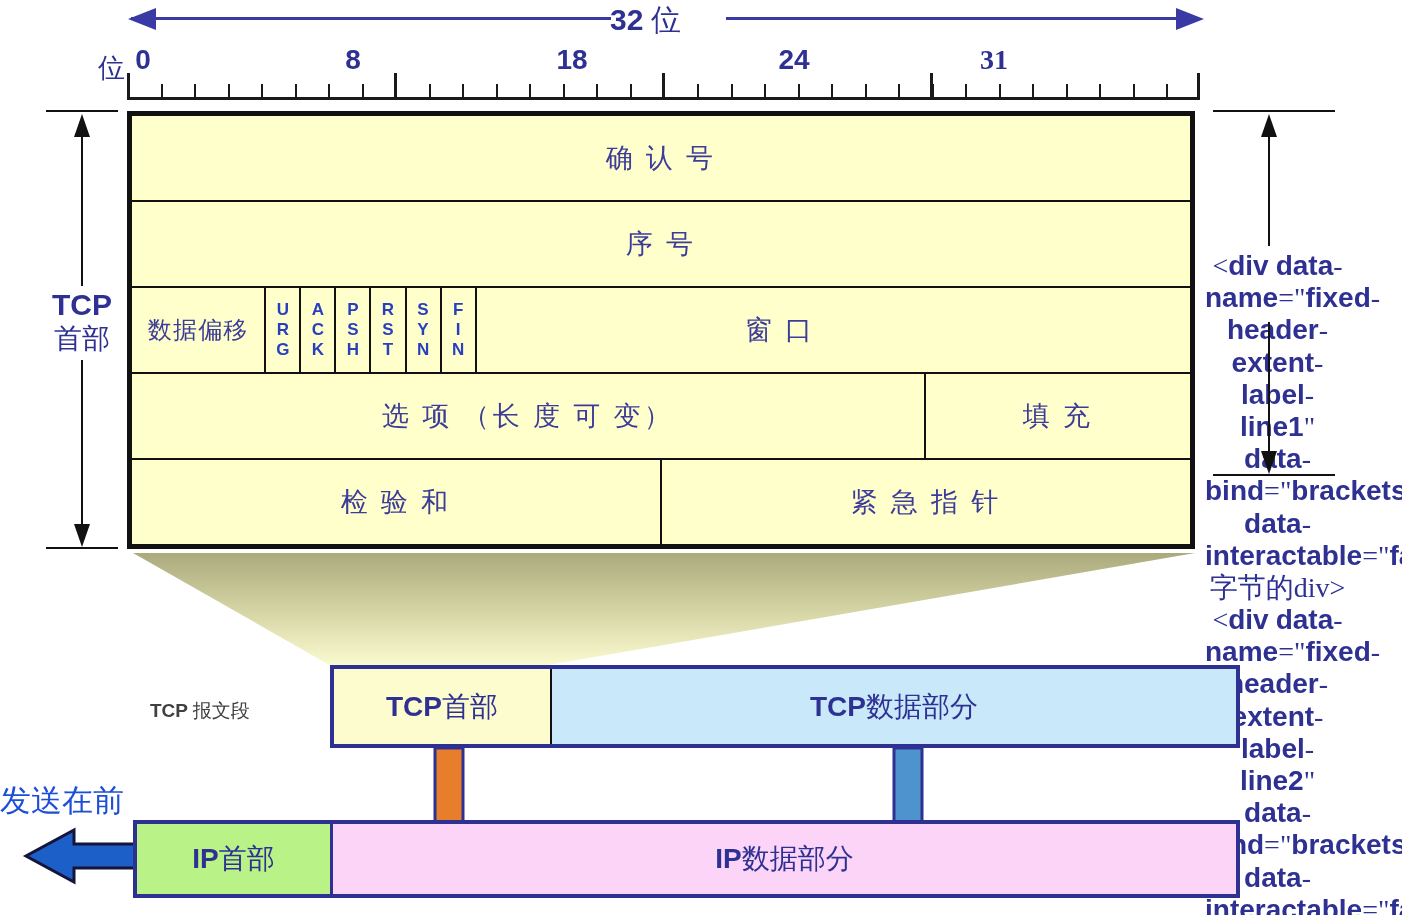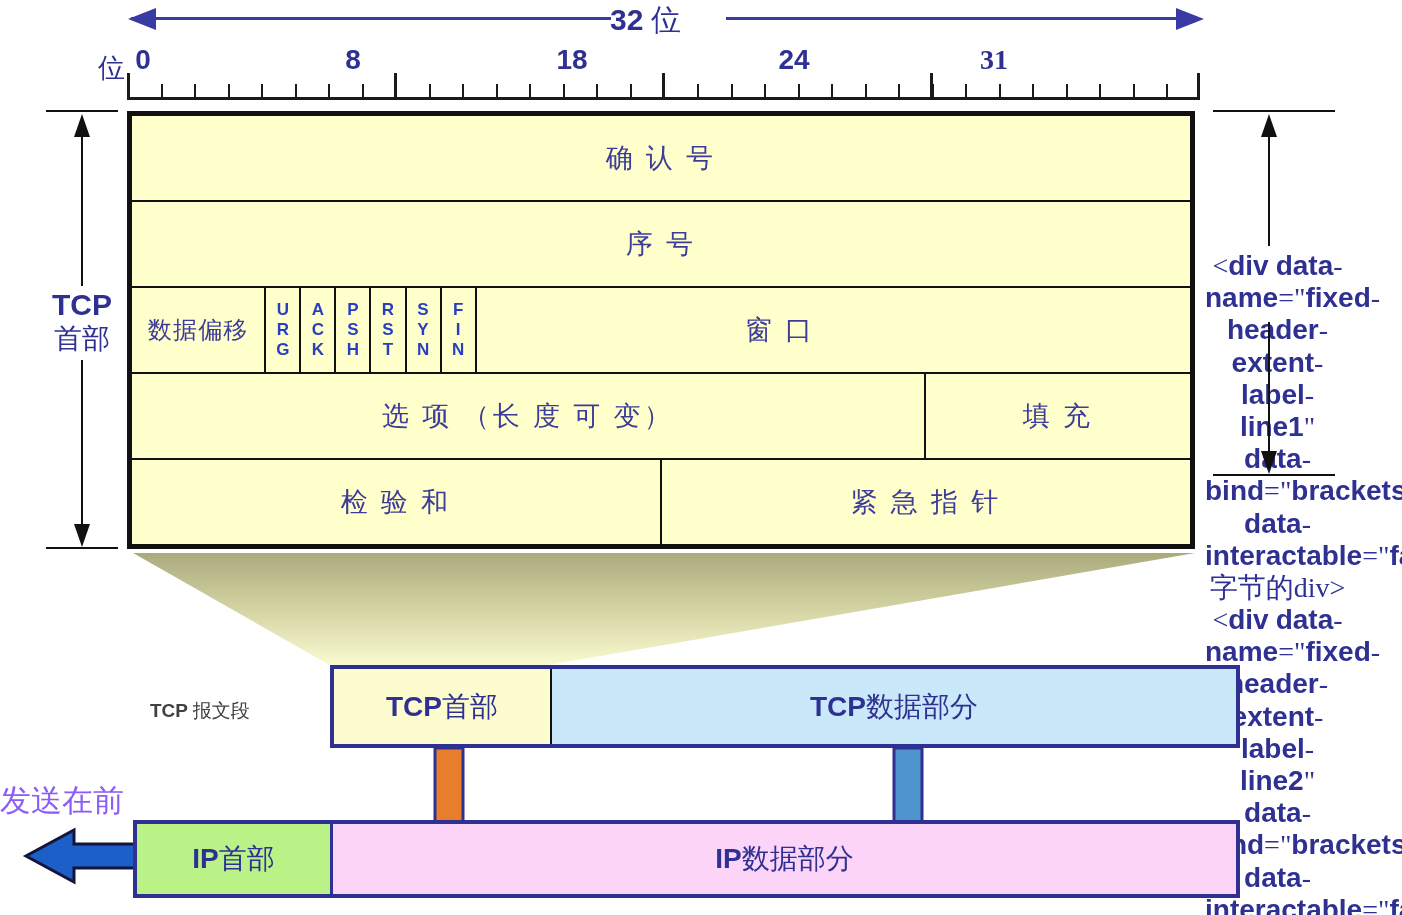--- a/index.html
+++ b/index.html
@@ -52,21 +52,21 @@
   #tcp-bar{left:330px;top:665px;width:910px;height:83px;border:4px solid #2E3192;display:flex;}
   #tcp-bar .hdr{width:216px;background:#FCFCCE;border-right:2px solid #111;}
   #tcp-bar .dat{flex:1;background:#C9E9FA;}
   .barcell{display:flex;align-items:center;justify-content:center;font-size:28px;color:#2E3192;}
   #segment-label{left:112px;top:698px;font-size:19px;color:#404040;margin-left:38px;}
 
   
   #ip-bar{left:133px;top:820px;width:1107px;height:78px;border:4px solid #2E3192;display:flex;}
   #ip-bar .hdr{width:193px;background:#B9F287;border-right:3px solid #2E3192;}
   #ip-bar .dat{flex:1;background:#FBD4F8;}
-  #send-first-label{left:0px;top:780px;font-size:31px;color:#8b5cf6;}
+  #send-first-label{left:0px;top:780px;font-size:31px;color:#1d4ed8;}
   svg{position:absolute;overflow:visible;}
 </style>
 </head>
 <body>
 
 <div id="stage">
 
   <div class="abs hline" style="left:131px;top:17px;width:480px;"></div>
   <div class="abs hline" style="left:726px;top:17px;width:450px;"></div>
   <div class="abs tri tri-left" style="left:128px;top:8px;"></div>

